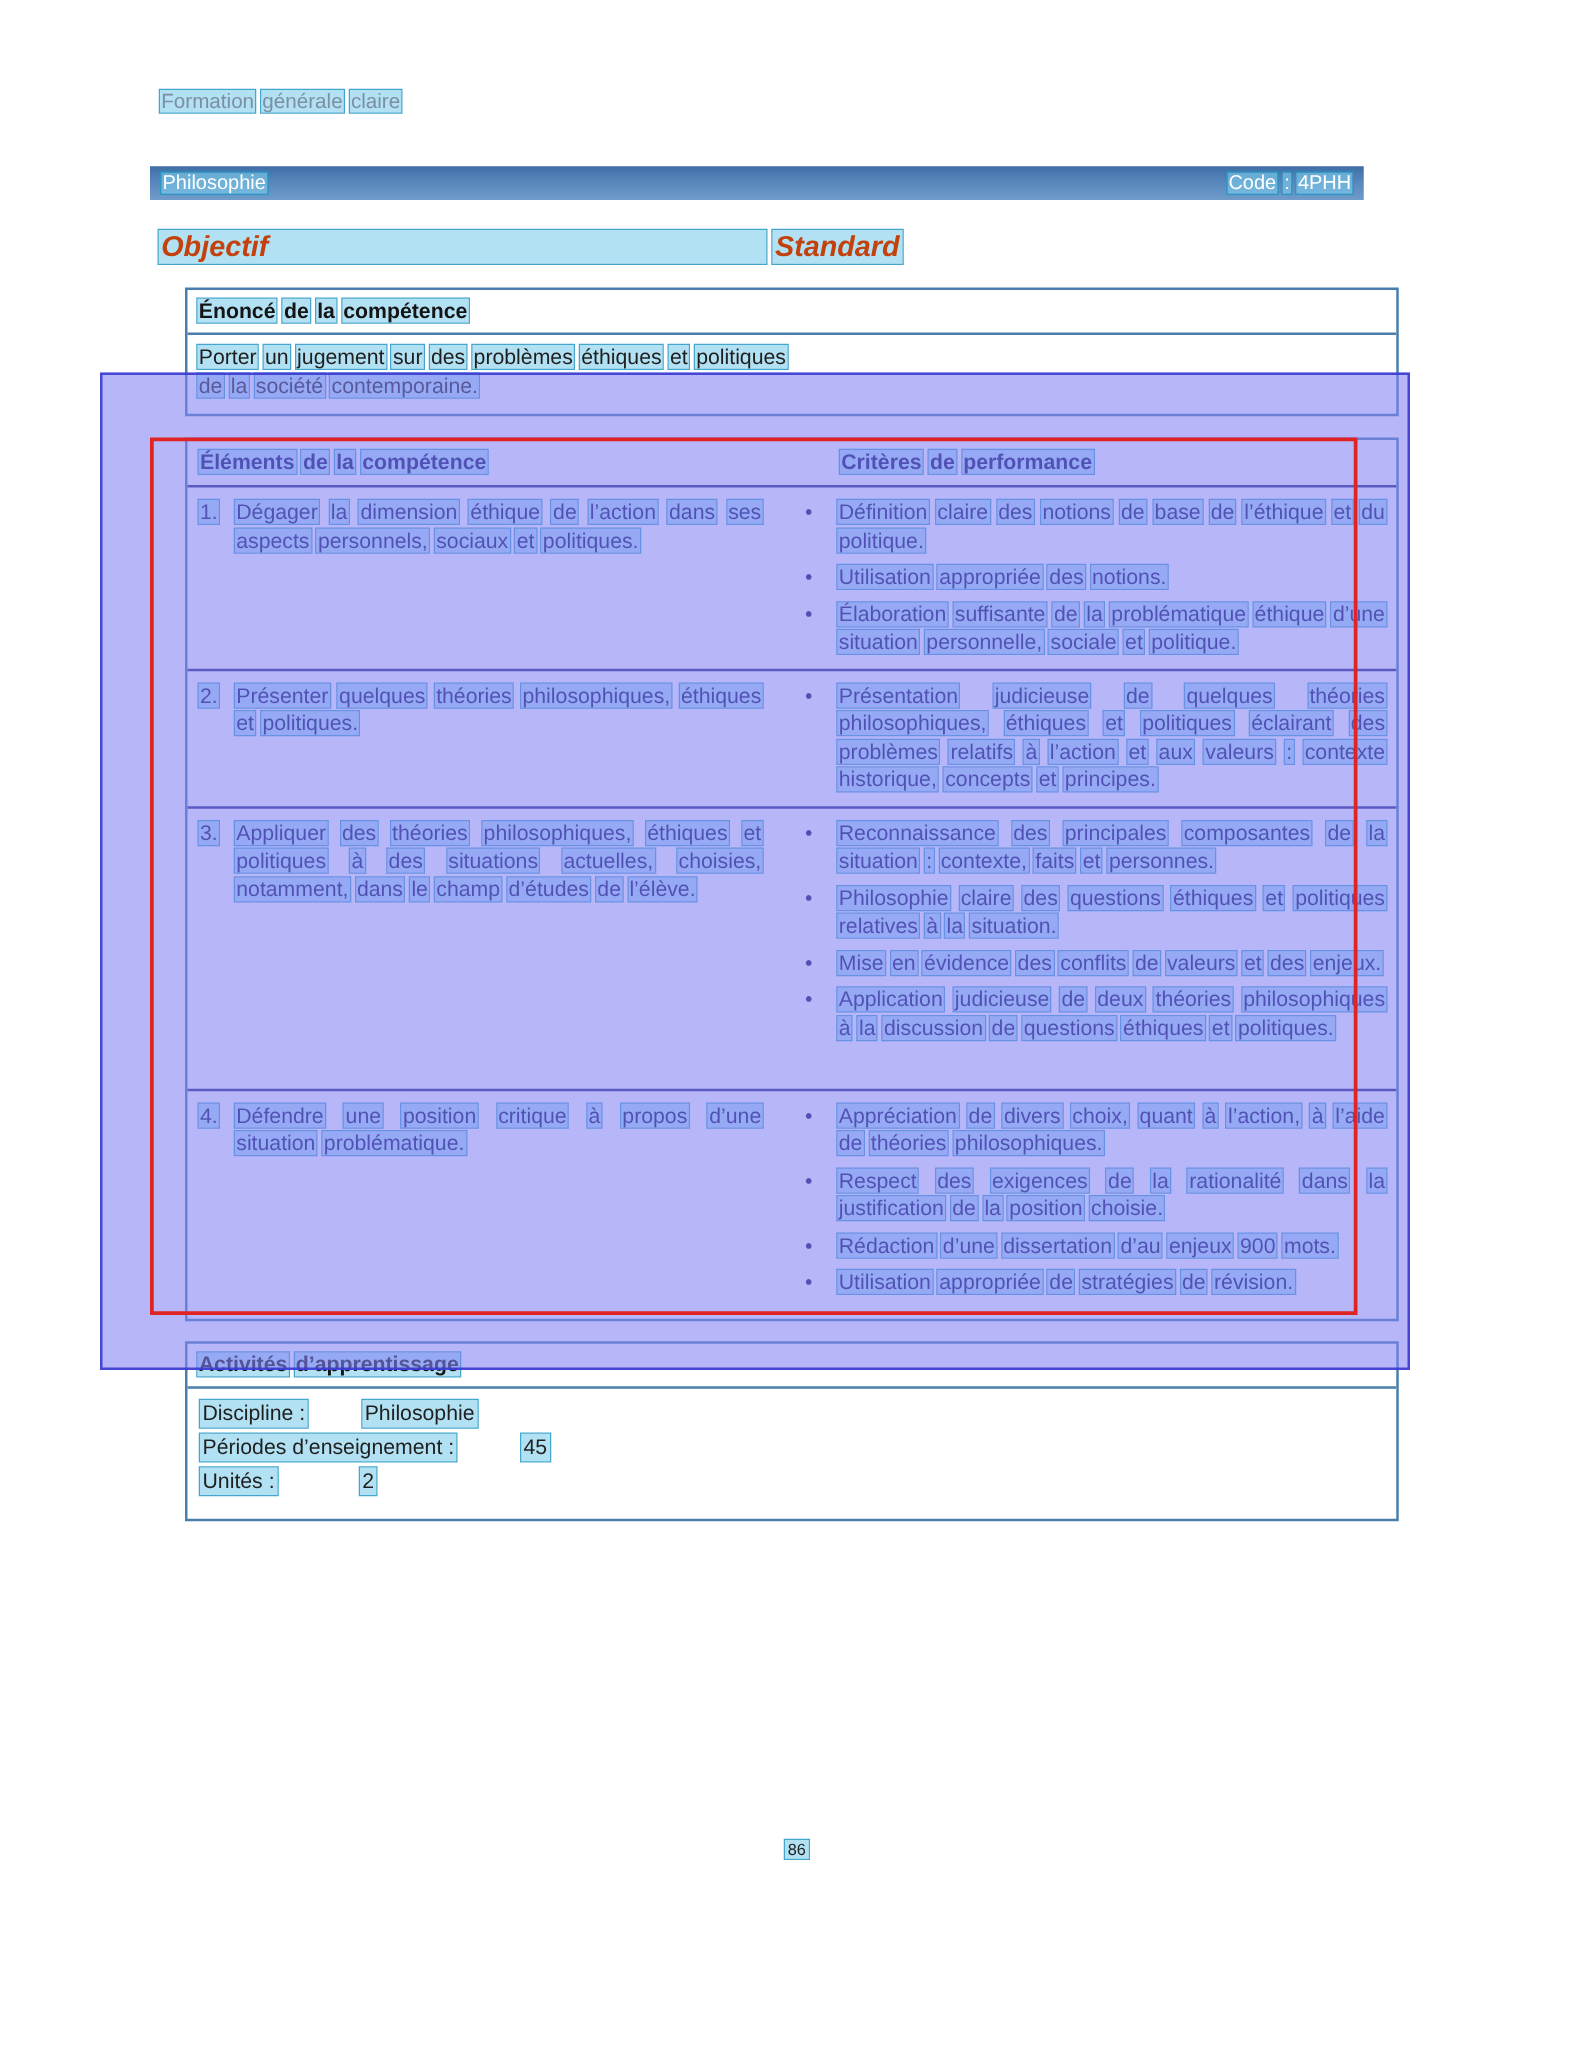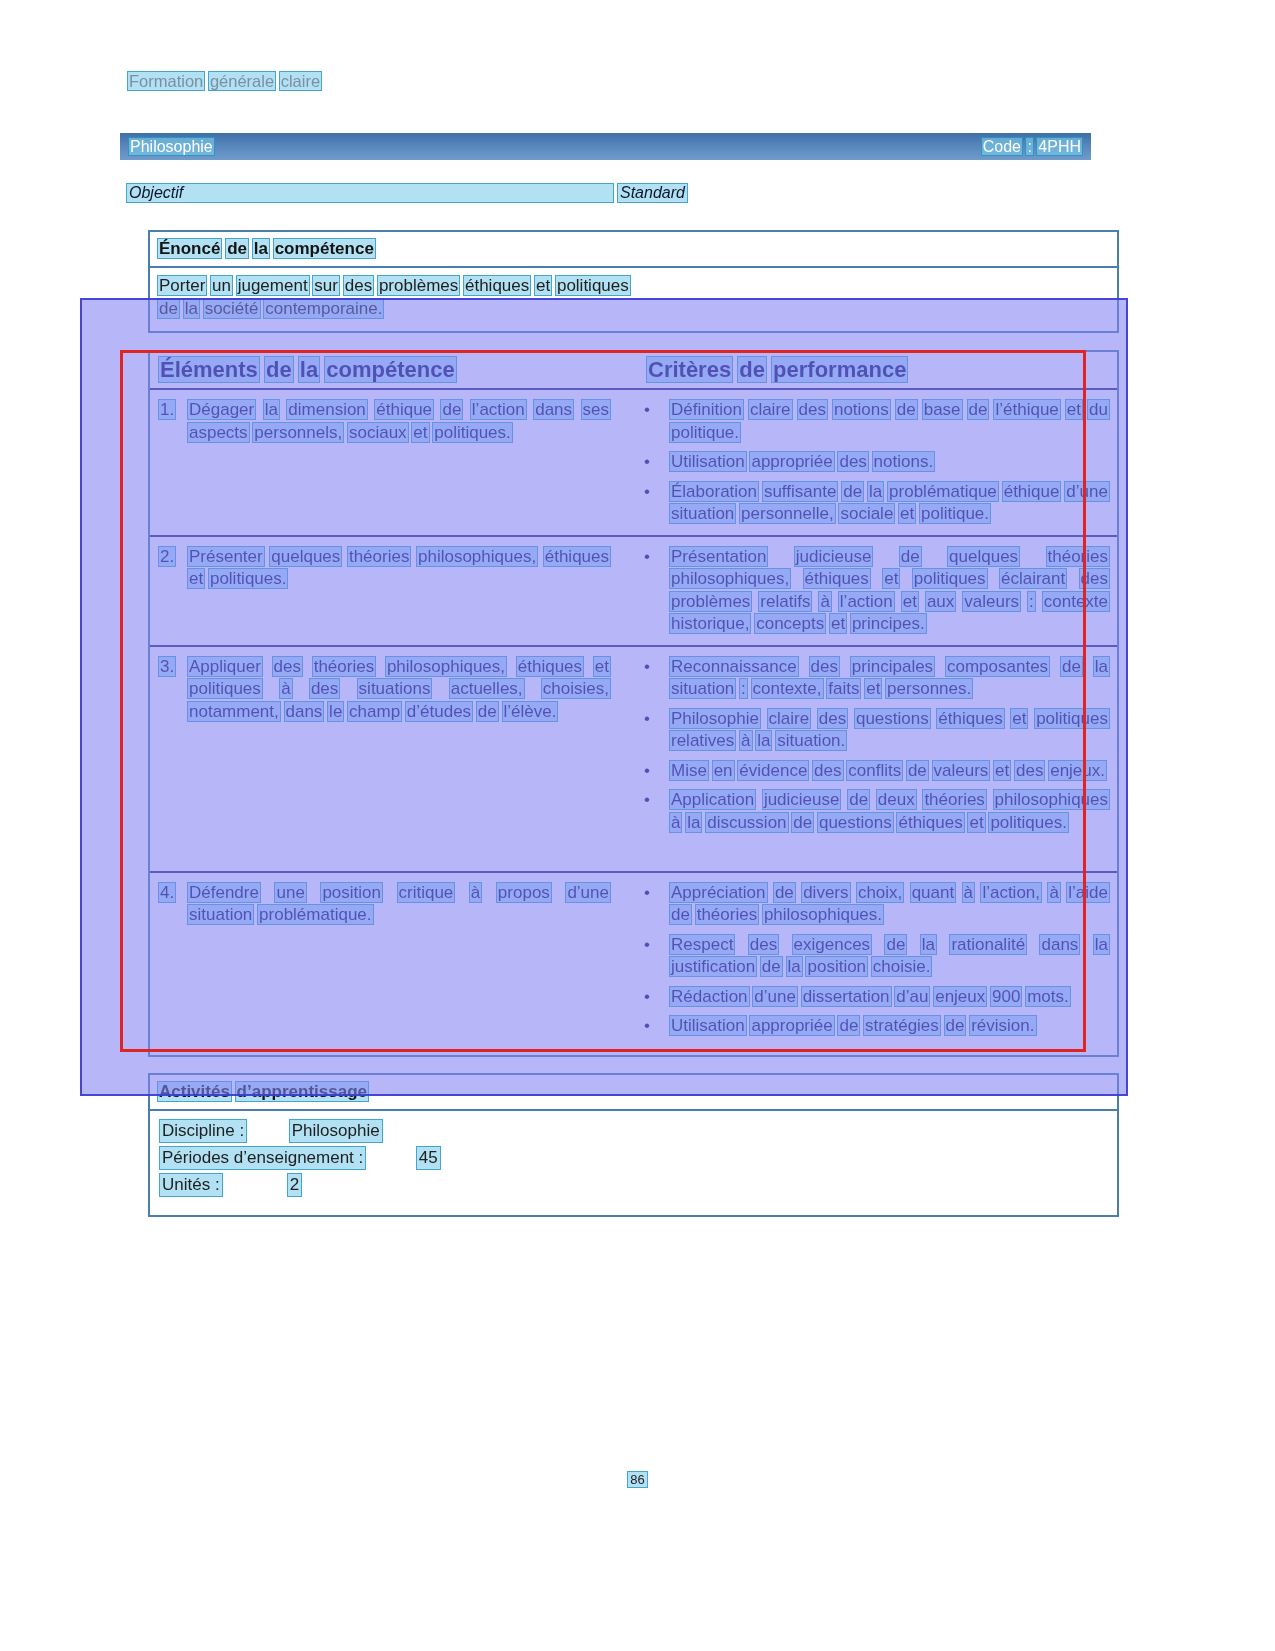--- a/index.html
+++ b/index.html
@@ -14,34 +14,34 @@
   .top-label{position:absolute;left:128px;top:72px;font-size:16.5px;color:#7d8fa3;}
 
   .header-bar{
     position:absolute;left:120px;top:133px;width:971px;height:27px;box-sizing:border-box;
     background:linear-gradient(180deg,#3e6ea5 0%,#5786bc 45%,#6f9cca 100%);
     display:flex;justify-content:space-between;align-items:center;
     padding:0 9px;color:#ffffff;font-size:16px;
   }
 
   .obj-std{position:absolute;left:120px;top:184px;width:971px;height:28px;
-    font-size:16px;font-weight:normal;font-style:italic;color:#0f172a;}
+    font-size:23px;font-weight:bold;font-style:italic;color:#c2410c;}
   .objectif-wrap{position:absolute;left:7px;top:0;width:486px;}
   .objectif-wrap .hl-block{width:100%;box-sizing:border-box;}
   .standard-wrap{position:absolute;left:498px;top:0;}
 
   .framed{border:2px solid #4a7fad;box-sizing:border-box;background:#ffffff;margin-left:28px;}
   .box-title{padding:7px 8px;border-bottom:2px solid #4a7fad;font-weight:bold;font-size:17px;color:#141414;}
   .enonce-box{position:absolute;left:120px;top:230px;width:971px;}
   .enonce-body{padding:7px 8px 11px;font-size:17px;line-height:22.5px;color:#1f1f1f;}
   .enonce-body-inner{display:block;width:478px;text-align:left;}
 
   .comp-table{position:absolute;left:120px;top:350px;width:971px;height:707px;}
   .t-header{display:flex;height:38px;align-items:center;border-bottom:2px solid #26267e;
-    font-weight:bold;font-size:22px;color:#0e0e5e;box-sizing:border-box;}
+    font-weight:bold;font-size:17px;color:#0e0e5e;box-sizing:border-box;gap:25px;}
   .t-h1{width:497px;padding-left:9px;box-sizing:border-box;}
   .t-h2{flex:1;}
   .t-row{display:flex;border-bottom:2px solid #26267e;box-sizing:border-box;padding:9px 0 2px;}
   .t-row:last-child{border-bottom:none;}
   .t-row:nth-of-type(1){min-height:142px;}
   .t-row:nth-of-type(2){min-height:106px;}
   .t-row:nth-of-type(3){min-height:226px;}
   .t-row:nth-of-type(4){min-height:180px;}
   .cell-el{width:497px;display:flex;padding-left:9px;box-sizing:border-box;
     font-size:17px;color:#10105a;line-height:22.5px;}

